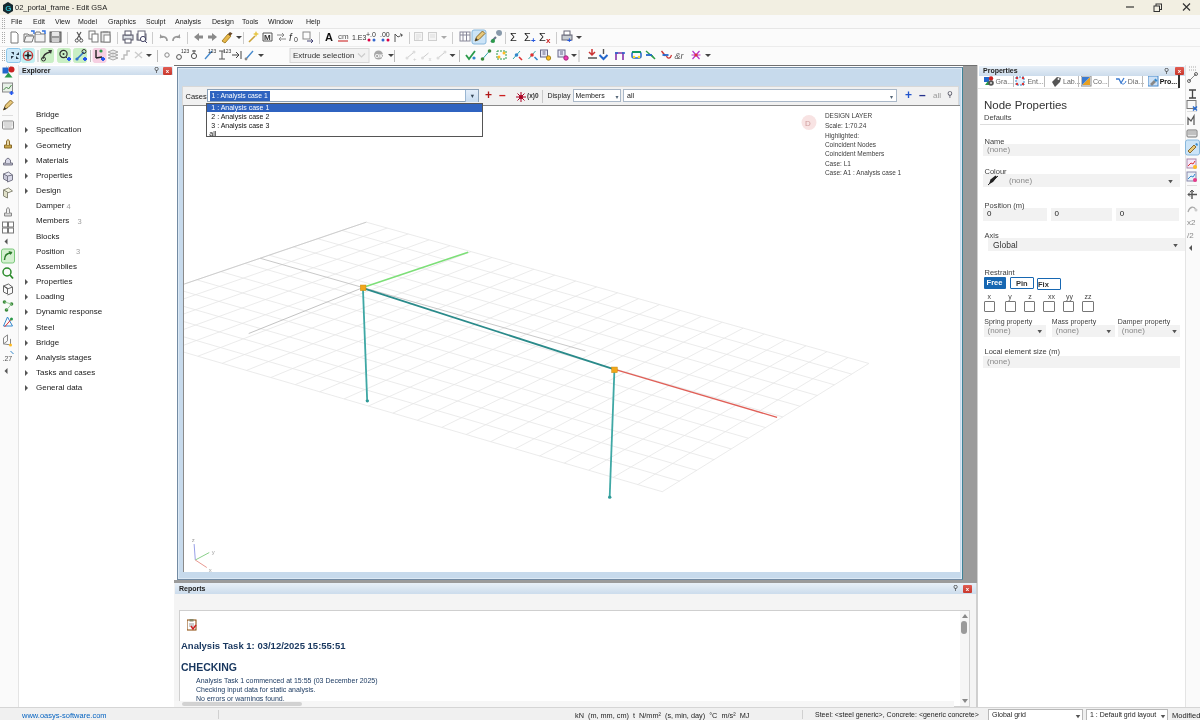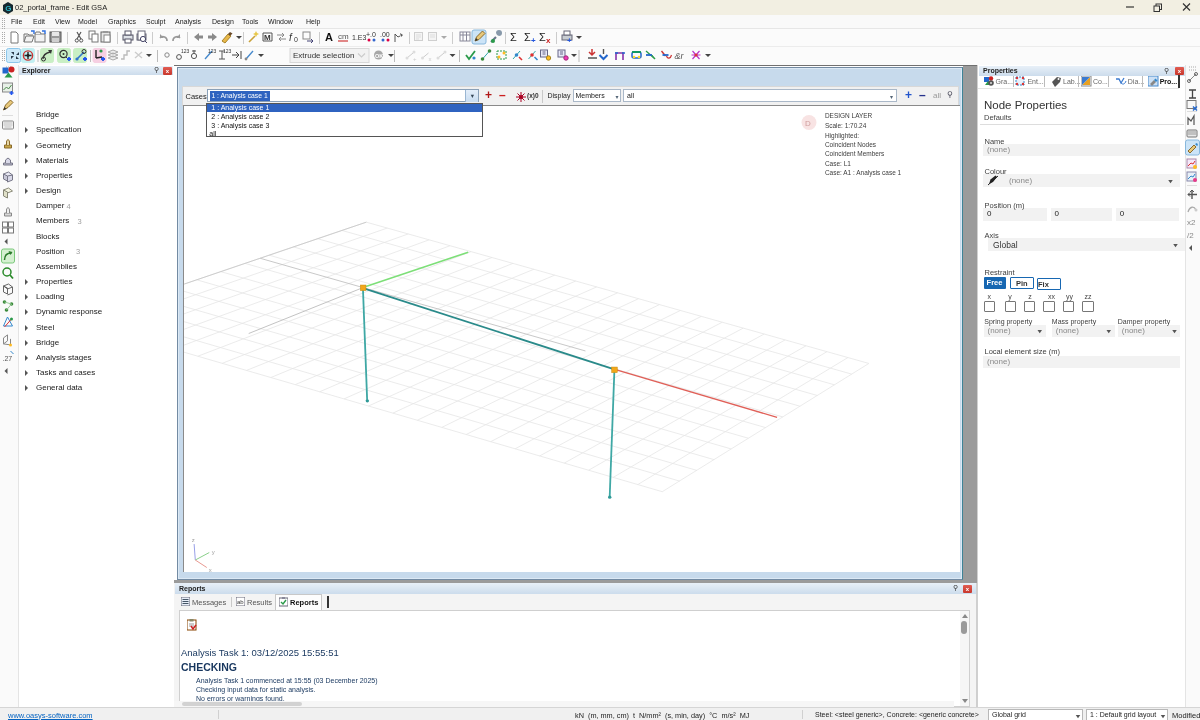--- a/index.html
+++ b/index.html
@@ -733,49 +733,28 @@
 <div style="position:absolute;left:4px;top:18px;font-size:7px;color:#111">3 : Analysis case 3</div>
 <div style="position:absolute;left:2px;top:26.5px;font-size:7px;color:#111">all</div>
 </div>
 </div>
 <div id="reports">
  <div id="rephead">
       <div class="t">Reports</div>
       <div class="pin" style="left:778px;top:1px">⚲</div>
       <div class="redx" style="left:788px;top:1.5px">x</div>
     </div>
- <div id="reptabs">
-   <svg width="9" height="9" style="position:absolute;left:6px;top:3px">
-        <rect x="0" y="0" width="9" height="9" fill="#e8eef8" stroke="#667"></rect>
-        <path d="M1.5 2.5h6M1.5 4.5h6M1.5 6.5h6" stroke="#456"></path>
-      </svg>
-   <div style="position:absolute;left:17px;top:3.5px;font-size:7.5px;color:#555">Messages</div>
-   <div class="sepv" style="left:56px;top:3px;height:10px"></div>
-   <svg width="9" height="9" style="position:absolute;left:61px;top:3px">
-        <rect x="0" y="0" width="9" height="9" fill="#fff" stroke="#667"></rect>
-        <text x="1" y="7" font-size="6" fill="#333">ab</text>
-      </svg>
-   <div style="position:absolute;left:72px;top:3.5px;font-size:7.5px;color:#555">Results</div>
-   <div style="position:absolute;left:100px;top:0px;width:47px;height:16px;background:#fdfdfd;border:1px solid #c8c8c8;border-bottom:none"></div>
-   <svg width="9" height="10" style="position:absolute;left:104px;top:3px">
-        <rect x="0" y="1" width="9" height="8" fill="#fff" stroke="#667"></rect>
-        <rect x="3" y="0" width="3" height="2" fill="#889"></rect>
-        <path d="M2 5l2 2 3-4" stroke="#2a9a4a" stroke-width="1.4" fill="none"></path>
-      </svg>
-   <div style="position:absolute;left:115px;top:3.5px;font-size:7.5px;color:#111;font-weight:bold">Reports</div>
-   <div style="position:absolute;left:152px;top:2px;width:1.5px;height:12px;background:#333"></div>
- </div>
  <div id="repbody">
    <svg width="10" height="12" style="position:absolute;left:7px;top:8px">
         <rect x="0" y="1" width="9" height="10" fill="#fff" stroke="#884400"></rect>
         <rect x="2.5" y="0" width="4" height="2.5" fill="#886"></rect>
         <path d="M2 5h5M2 7h5" stroke="#999"></path>
         <path d="M4 7l2 3 3-4" stroke="#cc2222" stroke-width="1.5" fill="none"></path>
       </svg>
-   <div style="position:absolute;left:1px;top:36px;font-size:9.5px;font-weight:normal;color:#17365e">Analysis Task 1: 03/12/2025 15:55:51</div>
+   <div style="position:absolute;left:1px;top:29px;font-size:9.5px;font-weight:bold;color:#17365e">Analysis Task 1: 03/12/2025 15:55:51</div>
    <div style="position:absolute;left:1px;top:50px;font-size:10.5px;font-weight:bold;color:#17365e">CHECKING</div>
    <div style="position:absolute;left:16px;top:66px;font-size:7px;color:#17365e">Analysis Task 1 commenced at 15:55 (03 December 2025)</div>
    <div style="position:absolute;left:16px;top:75px;font-size:7px;color:#17365e">Checking input data for static analysis.</div>
    <div style="position:absolute;left:16px;top:84px;font-size:7px;color:#17365e">No errors or warnings found.</div>
    <div style="position:absolute;right:0px;top:0px;width:9px;height:95px;background:#f6f6f6">
      <div style="position:absolute;left:1.5px;top:3px;width:0;height:0;border-bottom:4px solid #888;border-left:3px solid transparent;border-right:3px solid transparent"></div>
      <div style="position:absolute;left:1px;top:10px;width:6px;height:13px;background:#9a9a9a;border-radius:3px"></div>
      <div style="position:absolute;left:1.5px;bottom:3px;width:0;height:0;border-top:4px solid #888;border-left:3px solid transparent;border-right:3px solid transparent"></div>
    </div>
  </div>
@@ -895,21 +874,21 @@
     <div class="inp" style="left:139.8px;top:259.6px;width:62.7px;height:12.3px">
       <span style="position:absolute;left:4px;top:1.15px;color:#8a8a8a">(none)</span>
       <div class="chev" style="right:4px;top:2.15px">▾</div>
     </div>
     <div class="lbl" style="left:6.5px;top:282.2px;font-size:7.5px">Local element size (m)</div>
     <div class="inp" style="left:5px;top:290.7px;width:196.5px;height:12.6px">
       <span style="position:absolute;left:4px;top:1.30px;color:#8a8a8a">(none)</span>
     </div>
   </div>
 <div id="statusbar">
-<div style="position:absolute;left:8px;top:2.5px;color:#0563c1;text-decoration:underline">www.oasys-software.com</div>
+<div style="position:absolute;left:22px;top:2.5px;color:#0563c1;">www.oasys-software.com</div>
 <div class="sepv" style="left:218px;top:2px;height:9px;background:#d0d0d0"></div>
 <div style="position:absolute;left:575px;top:2.5px;color:#222;font-size:7.3px">kN&nbsp;&nbsp;(m, mm, cm)&nbsp;&nbsp;t&nbsp;&nbsp;N/mm²&nbsp;&nbsp;(s, min, day)&nbsp;&nbsp;°C&nbsp;&nbsp;m/s²&nbsp;&nbsp;MJ</div>
 <div class="sepv" style="left:802px;top:2px;height:9px;background:#d0d0d0"></div>
 <div style="position:absolute;left:815px;top:2.5px;color:#222;font-size:7px">Steel: &lt;steel generic&gt;, Concrete: &lt;generic concrete&gt;</div>
 <div style="position:absolute;left:988px;top:0.5px;width:95px;height:12px;background:#fff;border:1px solid #b8b8b8">
       <span style="position:absolute;left:3px;top:1.5px;color:#222;font-size:7px">Global grid</span>
       <span class="chev" style="right:2px;top:2px">▾</span>
     </div>
 <div style="position:absolute;left:1086px;top:0.5px;width:82px;height:12px;background:#fff;border:1px solid #b8b8b8">
       <span style="position:absolute;left:3px;top:1.5px;color:#222;font-size:7px">1 : Default grid layout</span>

